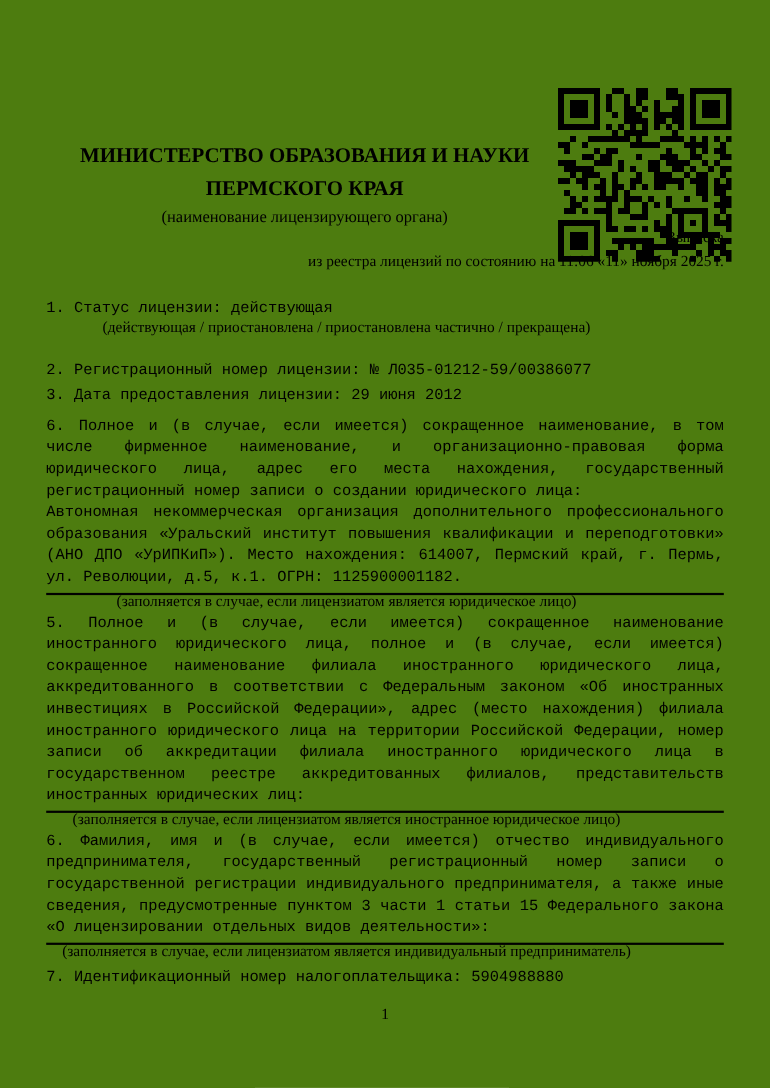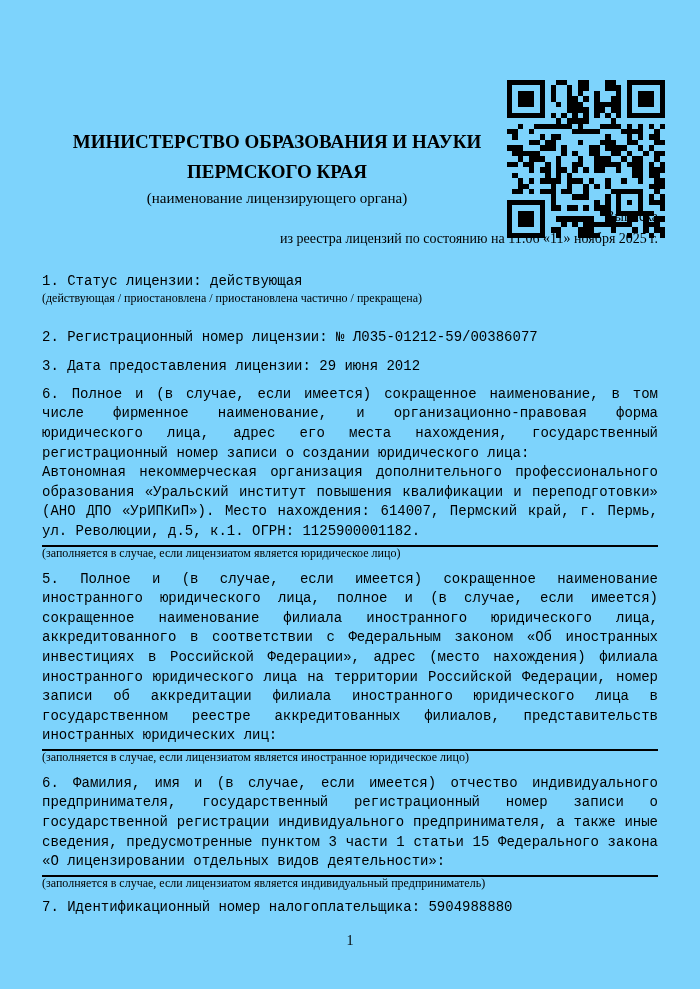--- a/index.html
+++ b/index.html
@@ -2,21 +2,21 @@
 <html><head>
 <meta charset="utf-8">
 <style>
   html, body { margin: 0; padding: 0; background: #ffffff; }
   .page {
     position: relative;
     width: 700px;
     height: 989px;
     box-sizing: border-box;
     padding: 0 42px;
-    background: #7dd3fc;
+    background: #4d7c0f;
     color: #000000;
     font-family: "Liberation Serif", serif;
     font-size: 14px;
     line-height: 1.4;
     overflow: hidden;
   }
   .qr-wrap {
     position: absolute;
     left: 507px;
     top: 80px;
@@ -36,35 +36,35 @@
   .header-caption {
     font-size: 15px;
     line-height: 15px;
     margin-top: 4px;
   }
   .doc-title {
     padding-left: 34px;
     text-align: right;
     line-height: 22px;
   }
-  .item { margin-top: 10px; }
+  .item { margin-top: 4px; }
   .item-1 { margin-top: 22px; }
   .item-2 { margin-top: 23px; }
   .item-4 { margin-top: 8px; }
   .item-7 { margin-top: 8px; }
   .para { text-align: justify; font-family: Liberation Mono, monospace; }
   .fill-rule-line {
     border: 0;
     border-top: 2px solid #000000;
     margin: 3px 0 0 0;
   }
   .fill-caption {
-    font-size: 12px;
+    font-size: 14px;
     line-height: 13px;
-    text-align: left;
+    text-align: center;
     margin-right: 70px;
   }
   .item1-caption { margin-top: 0; }
   .page-number {
     margin-top: 14px;
     text-align: center;
     line-height: 20px;
   }
 </style>
 </head>

